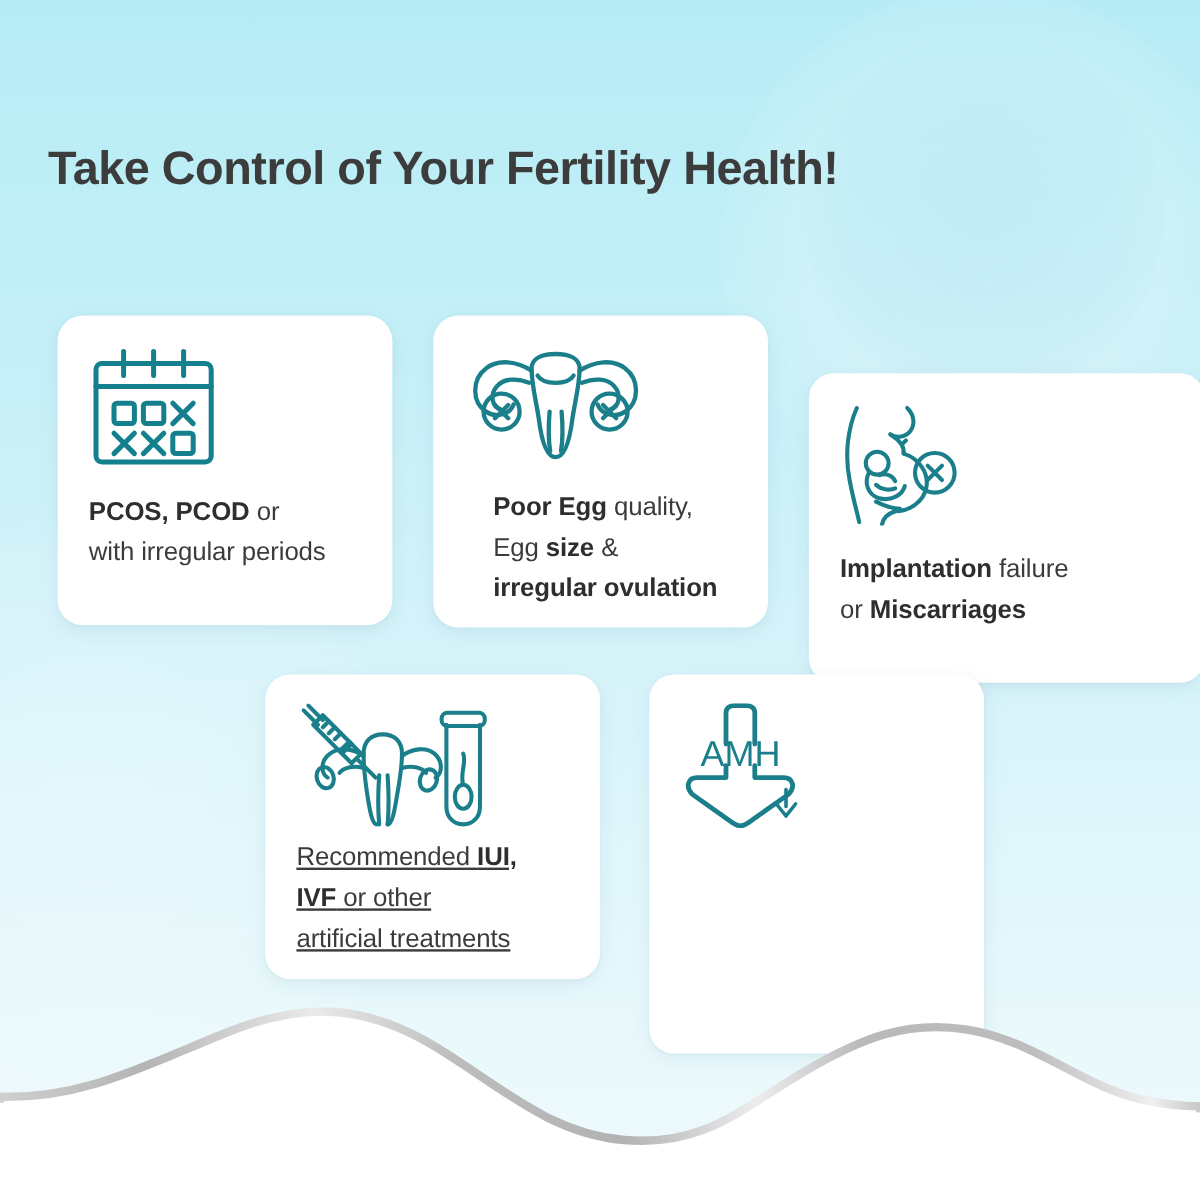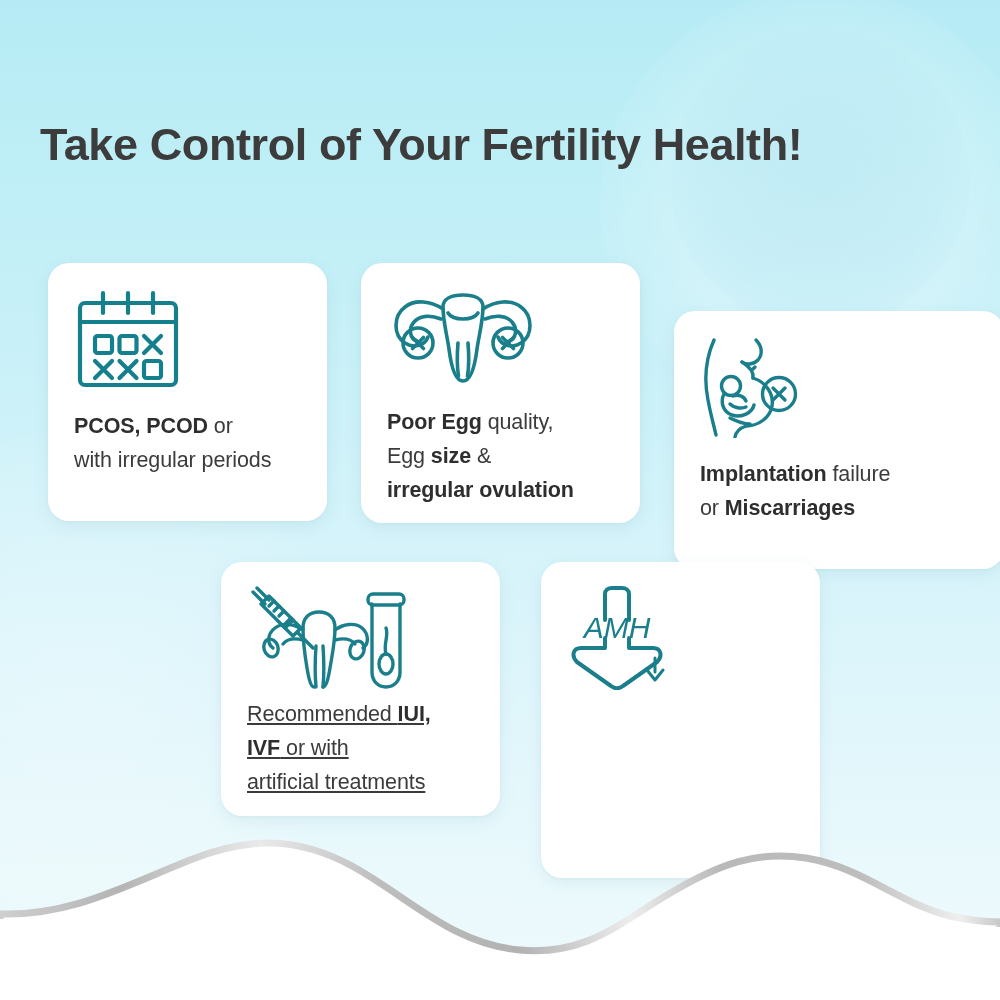--- a/index.html
+++ b/index.html
@@ -54,21 +54,21 @@
         rgba(255,255,255,.22) 0%,
         rgba(255,255,255,.10) 55%,
         rgba(255,255,255,0) 78%);
   }
 
   
   #title {
     position:absolute;
     left:40px; top:119px;
     width:920px;
-    font-size:45px;
+    font-size:39px;
     font-weight:700;
     letter-spacing:-.4px;
     color:#3c3c3c;
     line-height:1.15;
     white-space:nowrap;
   }
 
   
   .card {
     position:absolute;
@@ -96,23 +96,23 @@
     font-weight:400;
     letter-spacing:-.1px;
   }
   .card-text b { font-weight:700; color:#2e2e2e; }
 
   
   #card-1 { left:48px;  top:263px; width:279px; height:258px; }
   #card-2 { left:361px; top:263px; width:279px; height:260px; }
   #card-3 { left:674px; top:263px; width:330px; height:258px;margin-top:48px; }
   #card-4 { left:221px; top:562px; width:279px; height:254px; }
-  #card-5 { left:541px; top:562px; width:279px; height:316px;font-style:italic; }
-
-  #card-2 .card-text { top:142px; }
+  #card-5 { left:541px; top:562px; width:279px; height:316px; }
+
+  #card-2 .card-text { top:142px;margin-left:24px; }
   #card-4 .card-text { top:135px;text-decoration:underline; }
   #card-5 .card-text { top:135px; }
   #card-3 .card-text { right:8px; }
 
   
   #wave {
     position:absolute;
     left:0; bottom:0;
     width:1000px; height:190px;
   }
@@ -238,21 +238,21 @@
 
         <path d="M51 47 L66 62"></path>
 
         <path d="M133 18 L133 86 C133 95 139 101 147 101 C155 101 161 95 161 86 L161 18" transform="translate(-8,0)"></path>
         <rect x="121" y="8" width="36" height="11" rx="5"></rect>
 
         <ellipse cx="139" cy="78" rx="7" ry="10"></ellipse>
         <path d="M139 68 C136 58 142 50 139 42"></path>
       </svg>
     </div>
-    <div class="card-text"><span>Recommended </span><b>IUI,</b><br><b>IVF</b><span> or with</span><br><span>artificial treatments</span></div>
+    <div class="card-text"><span>Recommended </span><b>IUI,</b><br><b>IVF</b><span> or other</span><br><span>artificial treatments</span></div>
   </div>
 
   <div class="card" id="card-5">
     <div class="card-icon">
       <svg width="104" height="104" viewBox="0 0 104 104" fill="none" stroke="#1a7f8b" stroke-width="4" stroke-linecap="round" stroke-linejoin="round">
 
         <path d="M38 34 L38 8 C38 4 41 2 45 2 L55 2 C59 2 62 4 62 8 L62 34"></path>
         <path d="M38 52 L38 62 L14 62 C6 62 4 70 10 76 L44 100 C48 103 52 103 56 100 L90 76 C96 70 94 62 86 62 L62 62 L62 52"></path>
 
         <text x="50" y="52" font-family="'Liberation Sans', sans-serif" font-size="30" font-weight="400" fill="#1a7f8b" stroke="none" text-anchor="middle">AMH</text>

